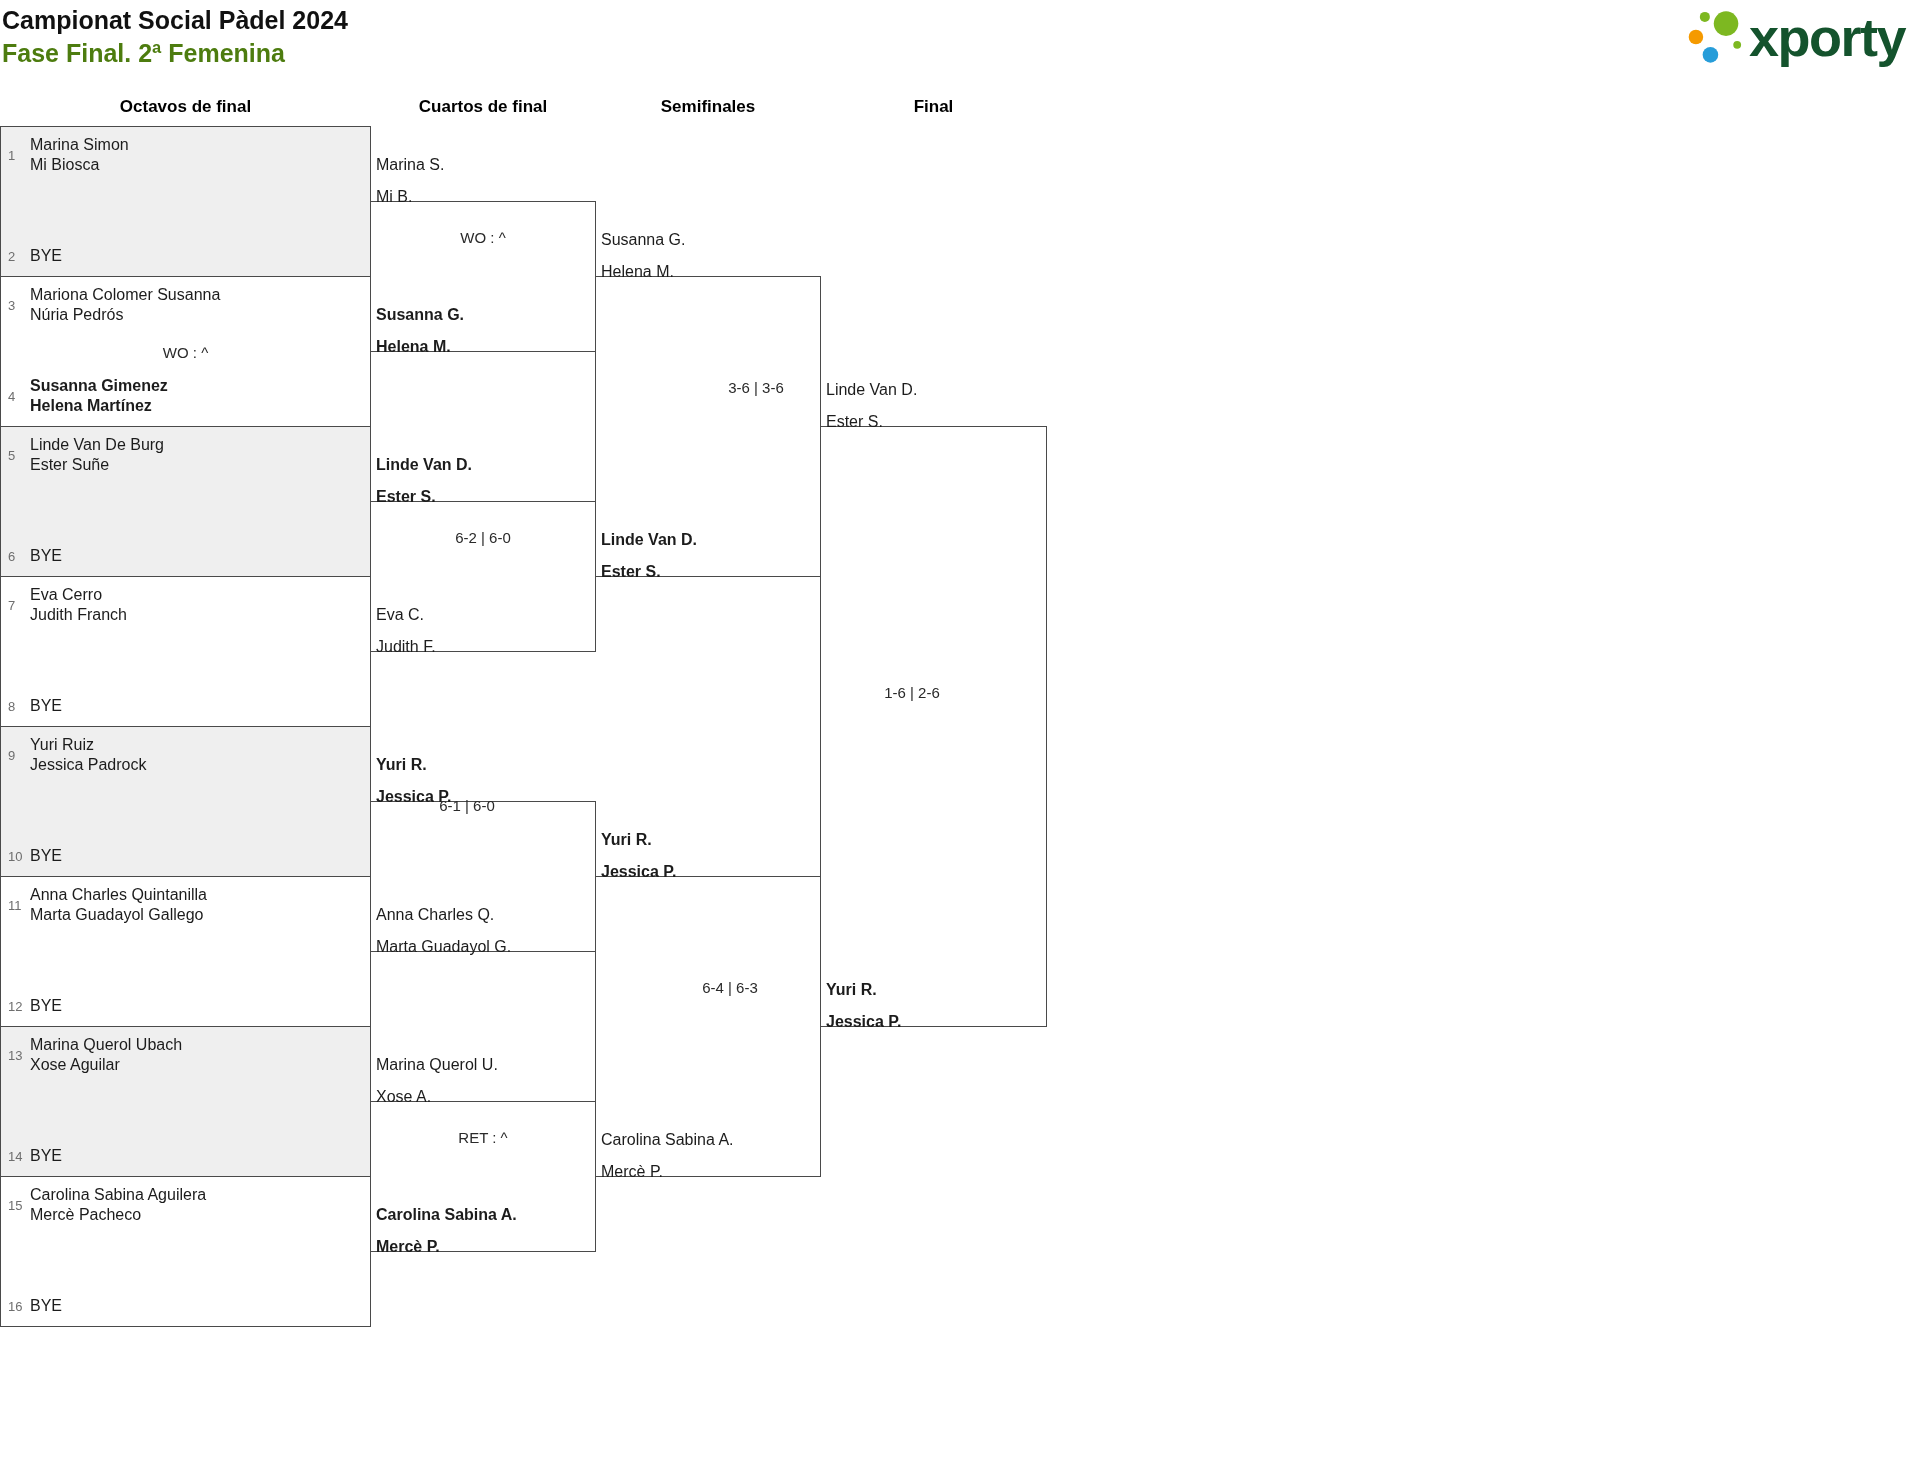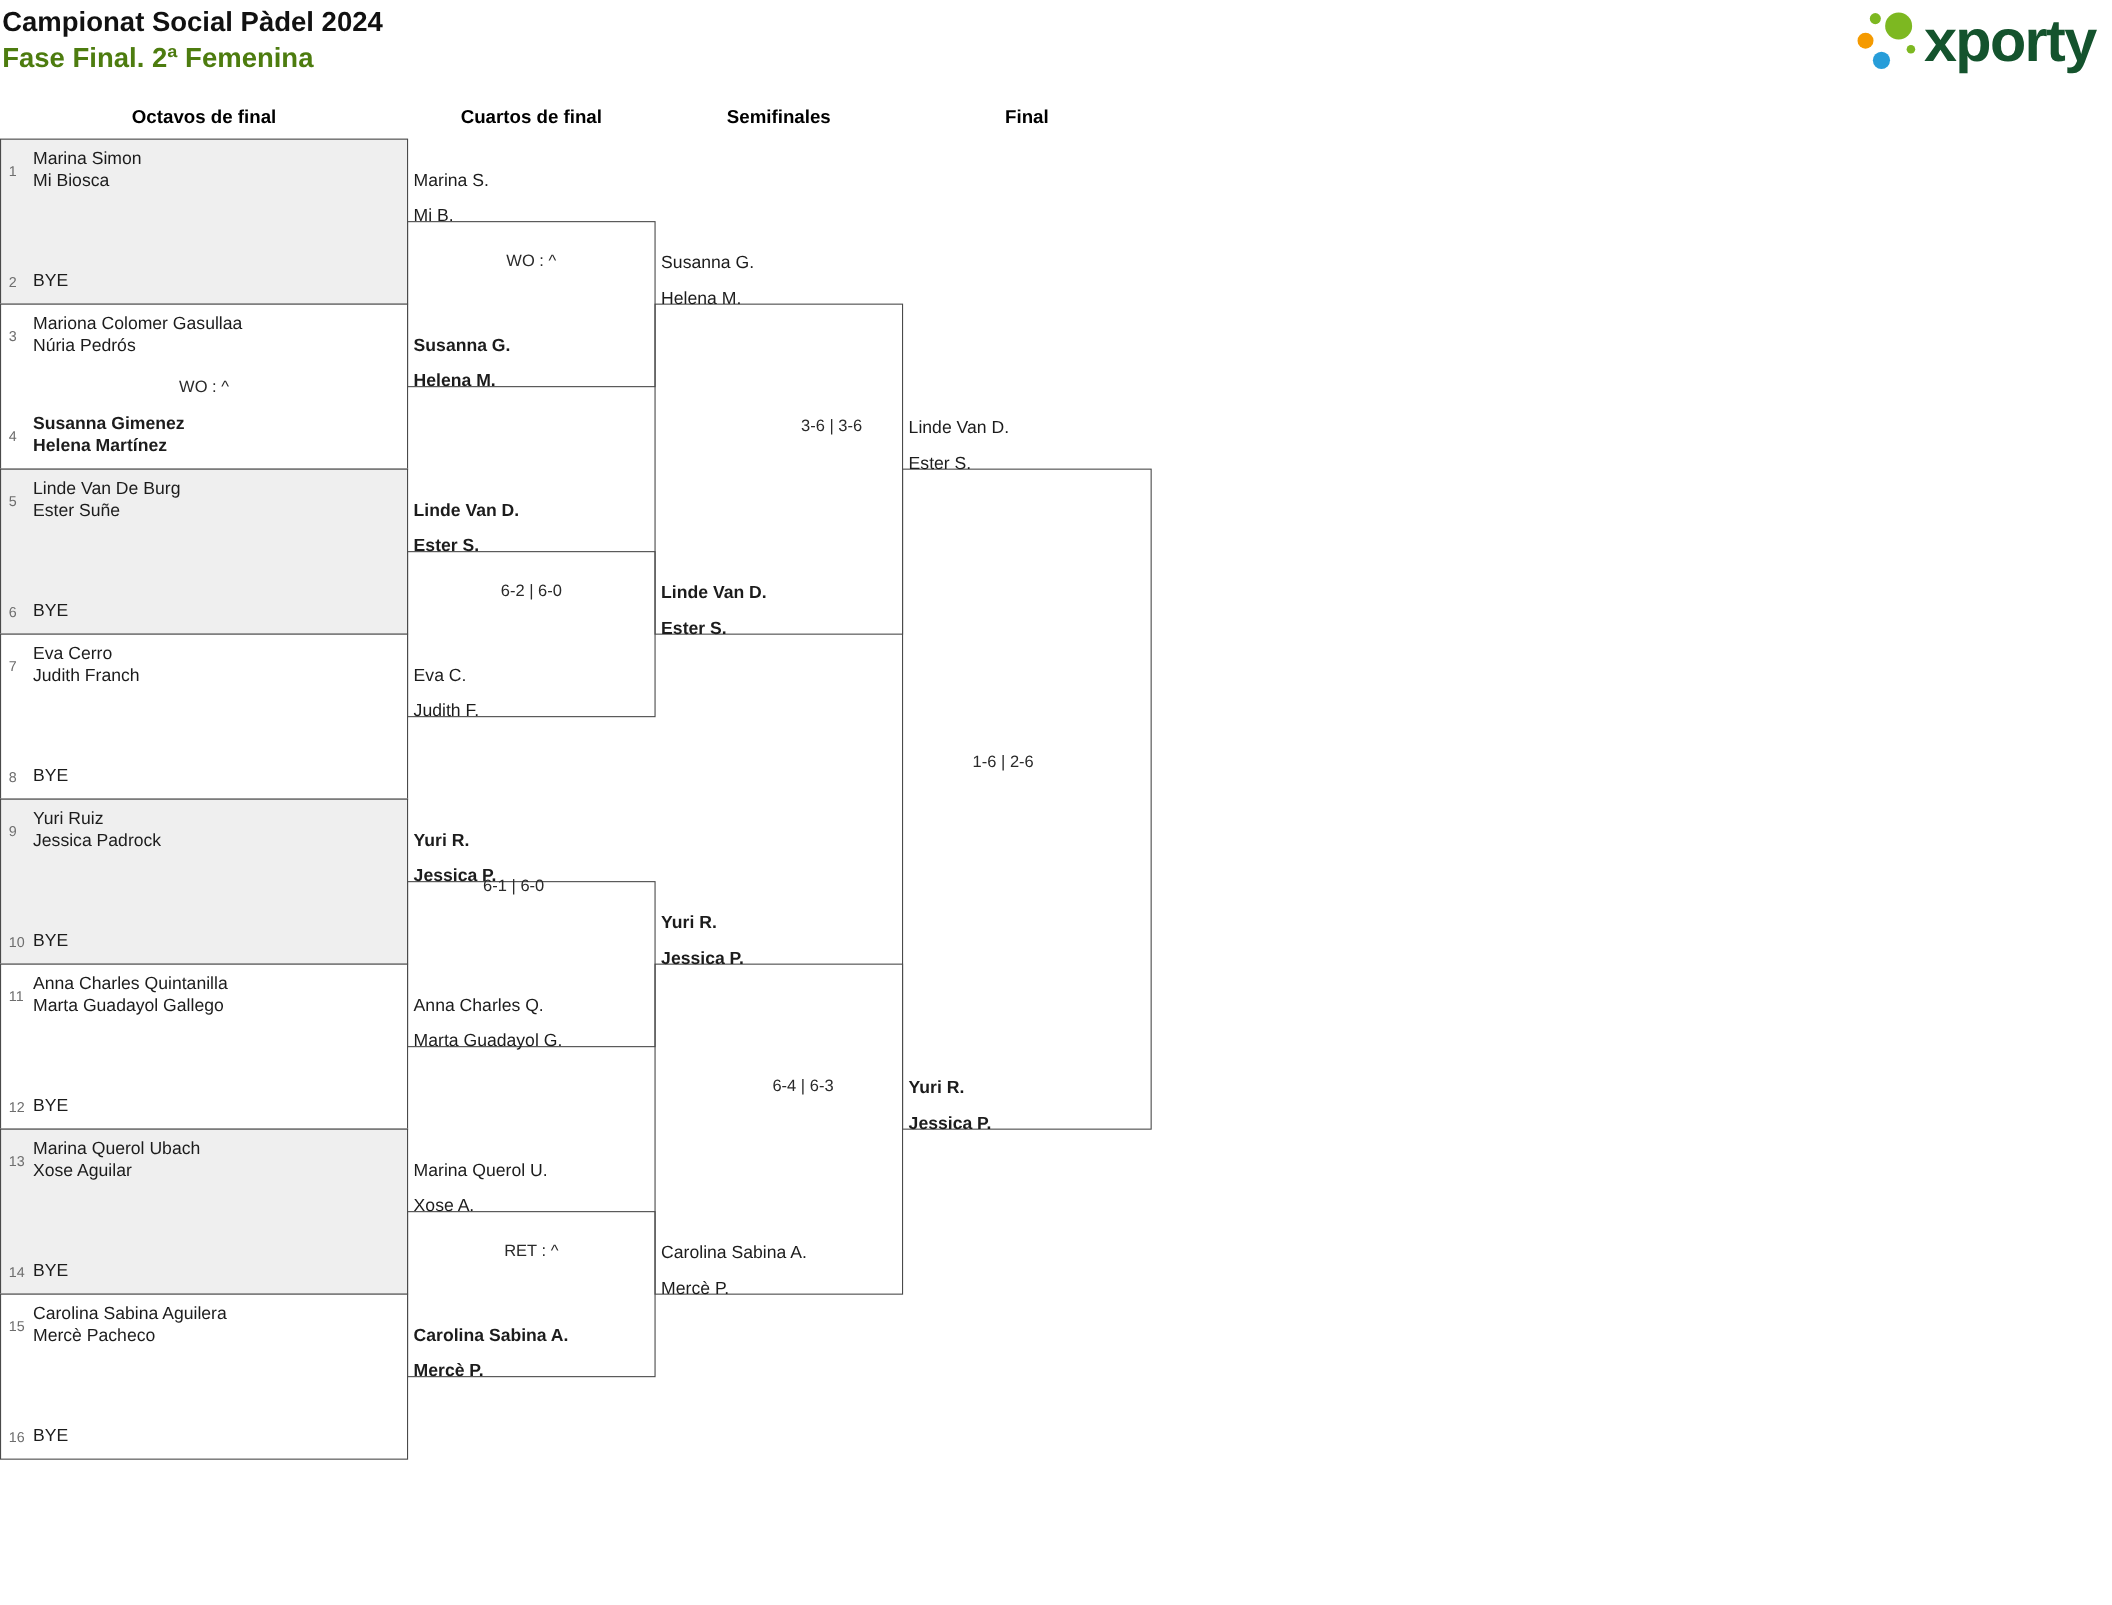--- a/index.html
+++ b/index.html
@@ -76,21 +76,21 @@
           <span class="n">BYE</span>
           <span class="n"></span>
         </span>
     </div>
   </div>
 
   <div class="match" style="top:276px">
     <div class="team-row top">
       <span class="seed">3</span>
       <span class="names">
-          <span class="n">Mariona Colomer Gasullaa</span>
+          <span class="n">Mariona Colomer Susanna</span>
           <span class="n">Núria Pedrós</span>
         </span>
     </div>
     <div class="note">WO : ^</div>
     <div class="team-row bottom winner">
       <span class="seed">4</span>
       <span class="names">
           <span class="n">Susanna Gimenez</span>
           <span class="n">Helena Martínez</span>
         </span>

